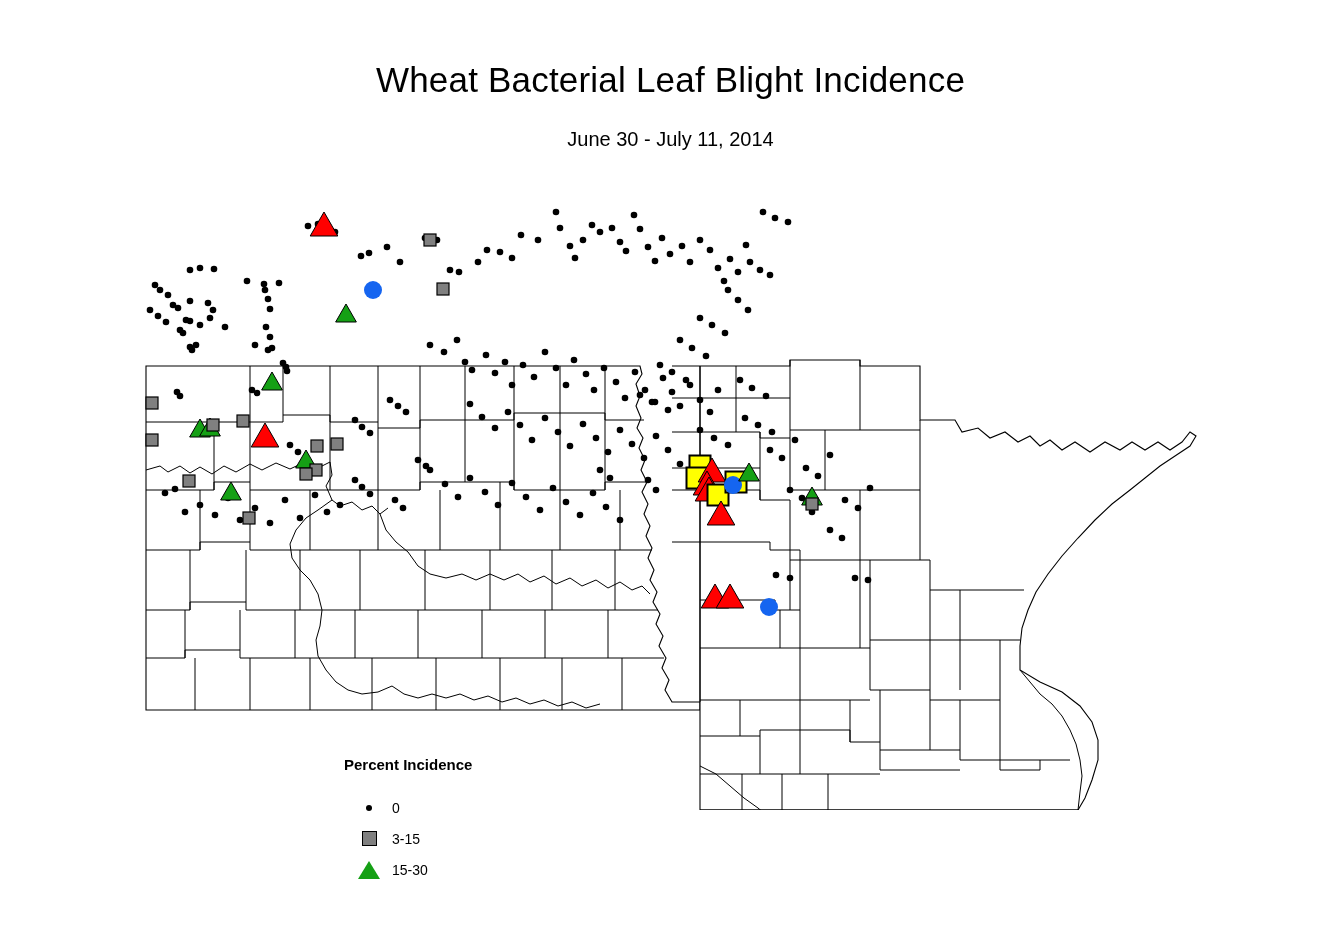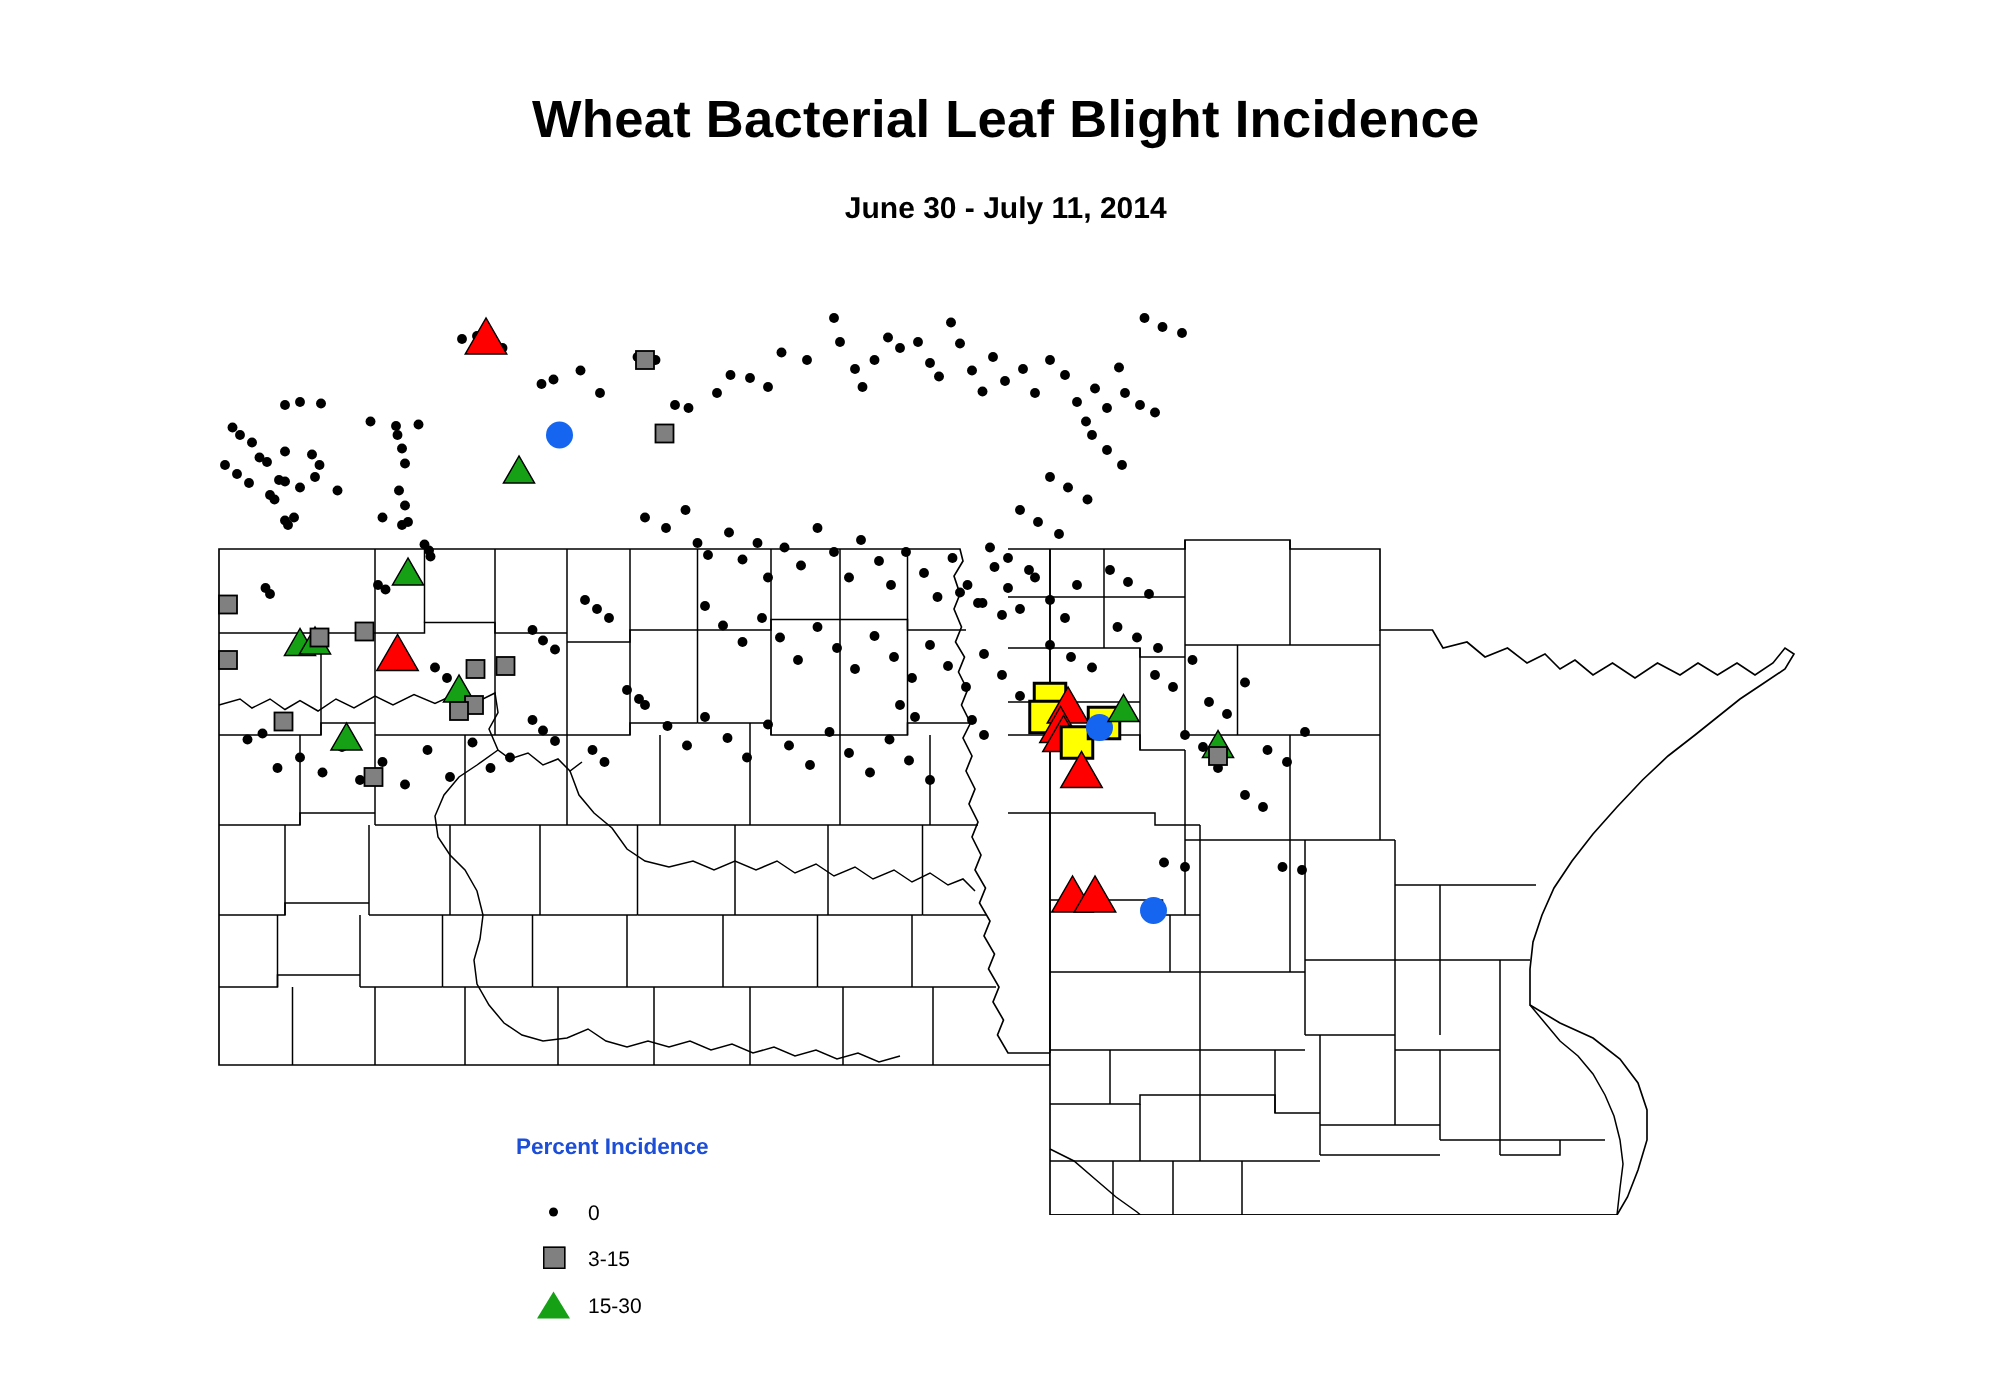--- a/index.html
+++ b/index.html
@@ -1,29 +1,29 @@
 <!DOCTYPE html>
 <html><head>
 <meta charset="utf-8">
 <style>
   html,body{margin:0;padding:0;background:#ffffff;}
   body{width:1341px;height:926px;position:relative;overflow:hidden;
        font-family:"Liberation Sans","DejaVu Sans",sans-serif;color:#000;}
 
   #page-title{position:absolute;left:0;top:60px;width:1341px;text-align:center;
-      font-size:35px;font-weight:bold;letter-spacing:.2px;}
+      font-size:35px;font-weight:normal;letter-spacing:.2px;}
   #page-subtitle{position:absolute;left:0;top:128px;width:1341px;text-align:center;
-      font-size:20px;font-weight:bold;}
+      font-size:20px;font-weight:normal;}
 
   #map-area{position:absolute;left:0;top:170px;width:1341px;height:640px;}
   #map-svg{display:block;width:1341px;height:640px;}
 
   
   #legend{position:absolute;left:344px;top:586px;width:260px;height:120px;}
-  #legend-title{font-size:15px;font-weight:bold;color:#1d4ed8;}
+  #legend-title{font-size:15px;font-weight:bold;color:#000000;}
   .legend-col{position:absolute;top:36px;}
   .legend-col.left{left:10px;}
   .legend-col.right{left:152px;}
   .legend-row{height:31px;display:flex;align-items:center;}
   .legend-sym{width:30px;display:flex;justify-content:center;align-items:center;}
   .legend-lab{font-size:14px;color:#000;padding-left:8px;white-space:nowrap;}
 
   .sym-dot{width:6px;height:6px;border-radius:50%;background:#000;}
   .sym-sq{width:13px;height:13px;background:#808080;border:1px solid #000;}
   .sym-tri{width:0;height:0;border-left:11px solid transparent;

